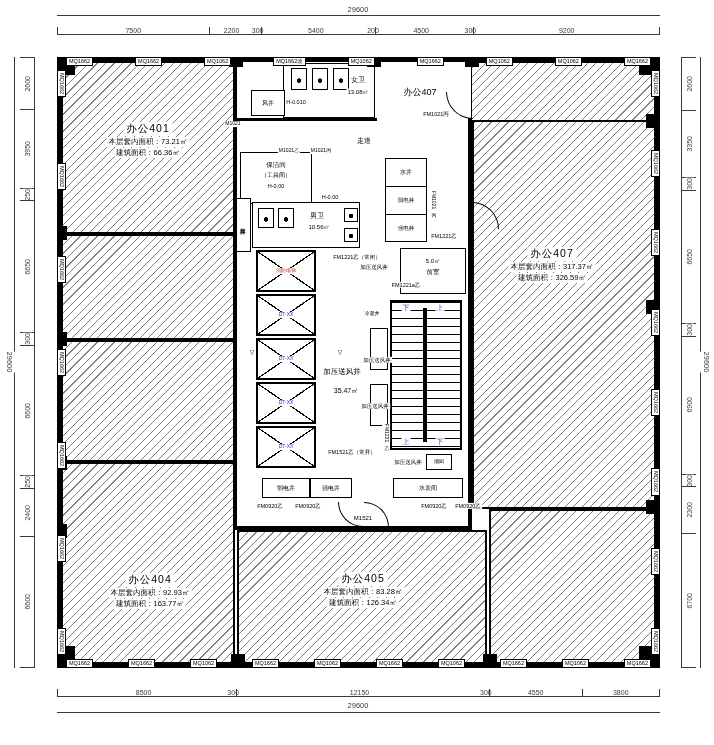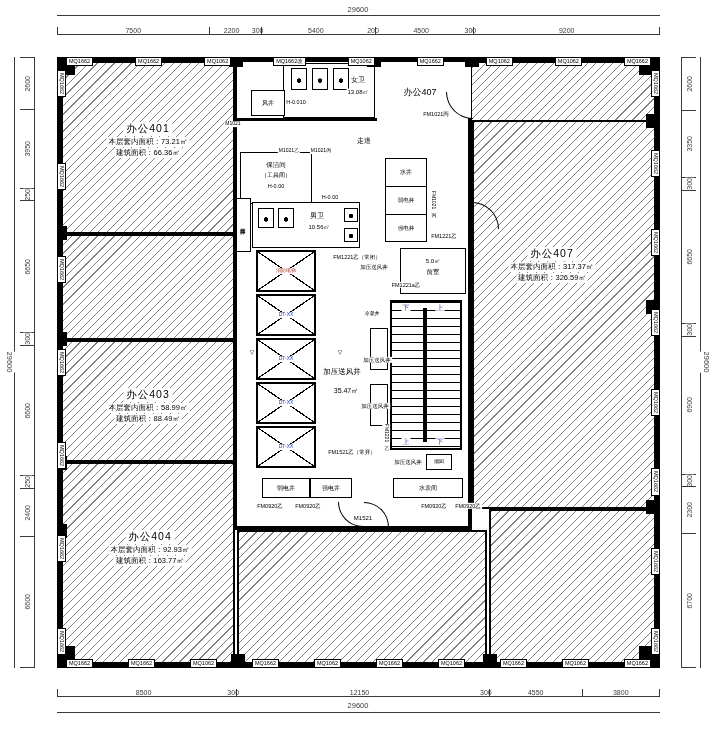--- a/index.html
+++ b/index.html
@@ -249,29 +249,29 @@
   <div class="blk" style="left:646px;top:300px;width:10px;height:14px"></div>
   <div class="blk" style="left:646px;top:500px;width:10px;height:14px"></div>
   <div class="blk" style="left:231px;top:654px;width:14px;height:10px"></div>
   <div class="blk" style="left:483px;top:654px;width:14px;height:10px"></div>
 
   <div class="rl" style="left:148px;top:140px">
     <span class="nm">办公401</span>
       <span class="ar">本层套内面积：73.21㎡</span>
       <span class="ar">建筑面积：66.36㎡</span>
   </div>
-  <div class="rl" style="left:148px;top:406px">
-    <span class="nm">办公403</span>
-      <span class="ar">本层套内面积：58.99㎡</span>
-      <span class="ar">建筑面积：88.49㎡</span>
-  </div>
-  <div class="rl" style="left:150px;top:548px">
+  <div class="rl" style="left:150px;top:591px">
     <span class="nm">办公404</span>
       <span class="ar">本层套内面积：92.93㎡</span>
       <span class="ar">建筑面积：163.77㎡</span>
+  </div>
+  <div class="rl" style="left:363px;top:590px">
+    <span class="nm">办公405</span>
+      <span class="ar">本层套内面积：83.28㎡</span>
+      <span class="ar">建筑面积：126.34㎡</span>
   </div>
   <div class="rl" style="left:552px;top:265px">
     <span class="nm">办公407</span>
       <span class="ar">本层套内面积：317.37㎡</span>
       <span class="ar">建筑面积：326.59㎡</span>
   </div>
   <span class="lbl" style="left:420px;top:92px;font-size:9px">办公407</span>
 
   <div class="box" style="left:283px;top:63px;width:92px;height:55px"></div>
   <div class="stall" style="left:291px;top:68px;width:14px;height:20px"></div>

